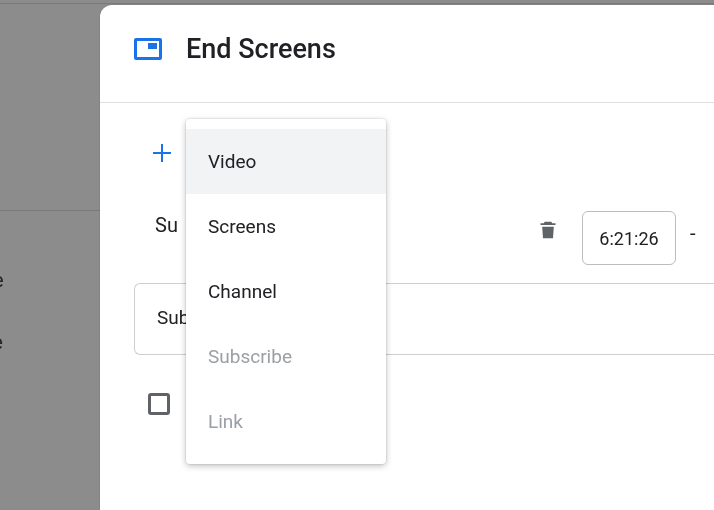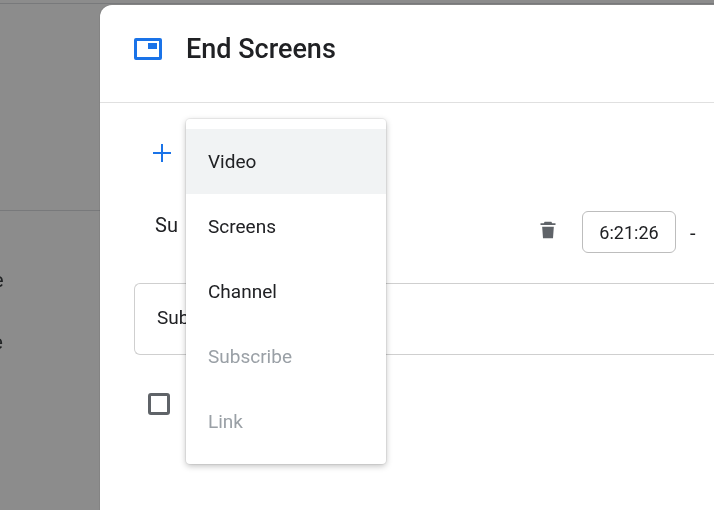--- a/index.html
+++ b/index.html
@@ -111,21 +111,21 @@
     width: 24px; height: 28px;
     color: #5f6368;
   }
   .trash-btn svg { width: 20px; height: 24px; }
 
   .time-input {
     position: absolute;
     left: 482px;
     top: 108px;
     width: 94px;
-    height: 42px;
+    height: 54px;
     border: 1px solid #bdbdbd;
     border-radius: 6px;
     display: flex;
     align-items: center;
     justify-content: center;
     font-size: 18px;
     color: #202124;
   }
   .dash {
     position: absolute;

